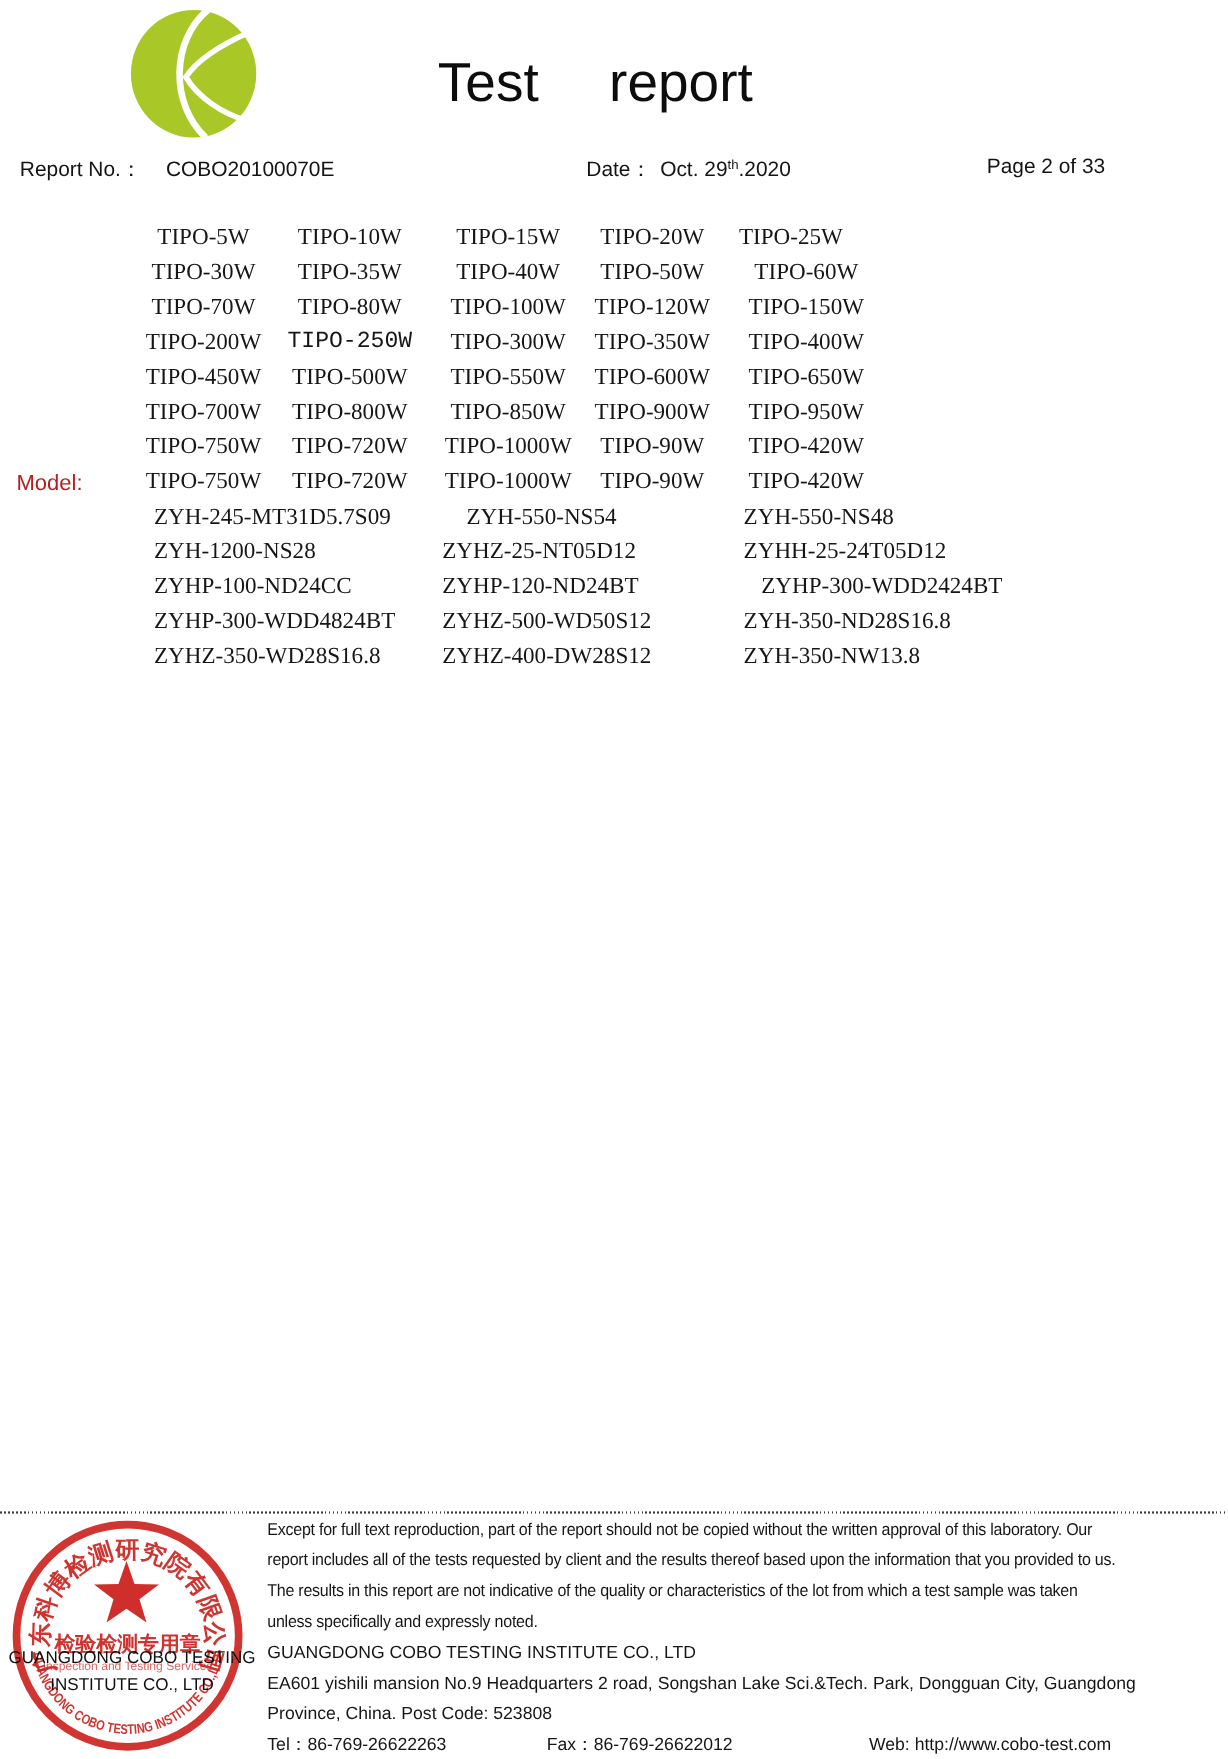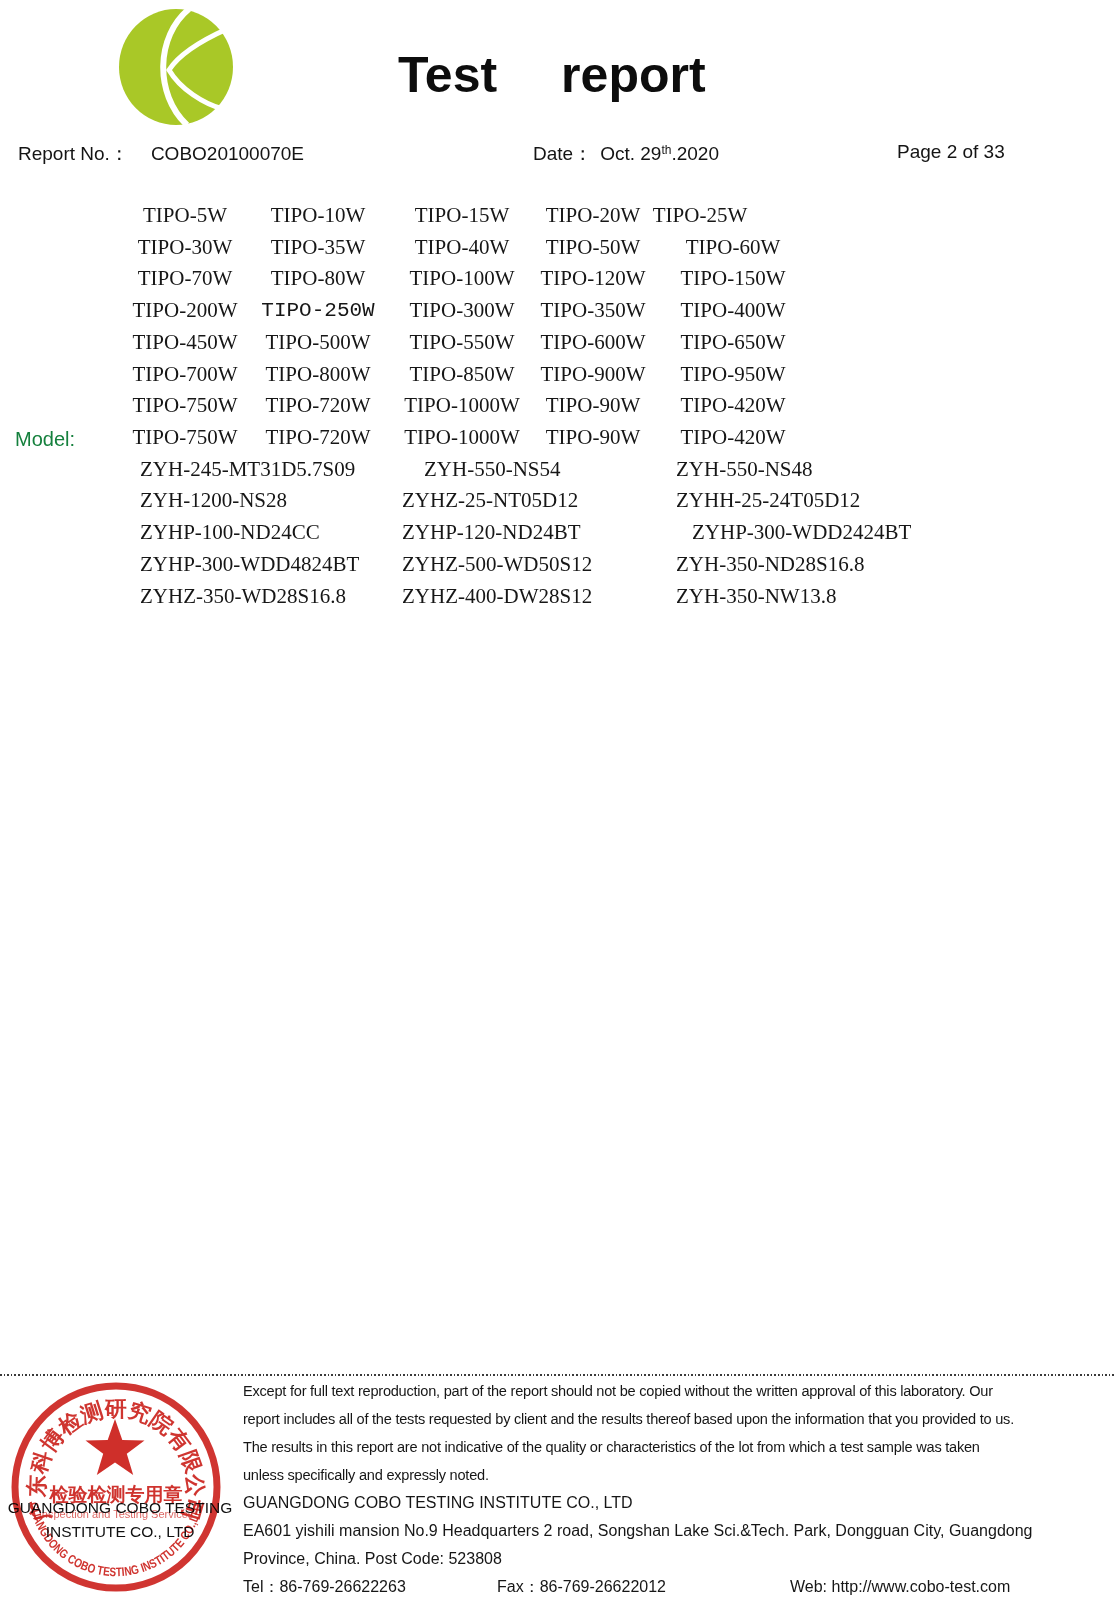--- a/index.html
+++ b/index.html
@@ -4,32 +4,32 @@
 <style>
   html,body{margin:0;padding:0;background:#fff;}
   body{
     width:1116px;height:1599px;position:relative;overflow:hidden;
     font-family:"Liberation Sans",sans-serif;color:#1b1b1b;
   }
   
   .logo{position:absolute;left:118px;top:8px;width:117px;height:118px;}
   .title{
     position:absolute;left:398px;top:50px;display:flex;gap:64px;
-    font-size:50px;font-weight:bold;letter-spacing:0px;color:#0d0d0d;
+    font-size:50px;font-weight:normal;letter-spacing:0px;color:#0d0d0d;
     font-family:"Liberation Sans",sans-serif;line-height:1;
   }
   .meta-row{position:absolute;left:0;top:141px;width:1116px;height:26px;font-size:19px;color:#141414;}
   .meta-report{position:absolute;left:18px;top:0;}
   .meta-report .val{margin-left:22px;}
   .meta-date{position:absolute;left:533px;top:0;}
   .meta-date .val{margin-left:8px;}
   .meta-date sup{font-size:12px;vertical-align:6px;}
   .meta-page{position:absolute;left:897px;top:0;}
   
-  .model-label{position:absolute;left:15px;top:428px;font-size:20px;color:#15803d;}
+  .model-label{position:absolute;left:15px;top:428px;font-size:20px;color:#b91c1c;}
   .model-list{position:absolute;left:0;top:200px;width:1116px;
     font-family:"Liberation Serif",serif;font-size:21px;color:#161616;}
   .model-row{position:relative;height:31.72px;}
   .tipo-cell{position:absolute;top:0;width:144px;text-align:center;line-height:31.72px;white-space:nowrap;}
   .zyh-cell{position:absolute;top:0;text-align:left;line-height:31.72px;white-space:nowrap;}
   
   .dotted-sep{position:absolute;left:0;top:1374px;width:1116px;height:2px;
     background:repeating-linear-gradient(90deg,#3a3a3a 0 1.6px,transparent 1.6px 3.6px);}
   .footer-text{position:absolute;left:243px;top:1377px;width:860px;font-size:16px;color:#161616;}
   .footer-line{height:28px;line-height:28px;white-space:nowrap;}
@@ -70,21 +70,21 @@
 </div>
 
 <div class="model-label">Model:</div>
 <div class="model-list">
   <div id="tipo-rows">
       <div class="model-row">
         <span class="tipo-cell" style="left: 113px; width: 144px;">TIPO-5W</span>
         <span class="tipo-cell" style="left: 246px; width: 144px;">TIPO-10W</span>
         <span class="tipo-cell" style="left: 390px; width: 144px;">TIPO-15W</span>
         <span class="tipo-cell" style="left: 521px; width: 144px;">TIPO-20W</span>
-        <span class="tipo-cell" style="left: 628px; width: 144px;">TIPO-25W</span>
+        <span class="tipo-cell" style="left: 647px; width: 144px;">TIPO-25W</span>
       </div>
       <div class="model-row">
         <span class="tipo-cell" style="left: 113px; width: 144px;">TIPO-30W</span>
         <span class="tipo-cell" style="left: 246px; width: 144px;">TIPO-35W</span>
         <span class="tipo-cell" style="left: 390px; width: 144px;">TIPO-40W</span>
         <span class="tipo-cell" style="left: 521px; width: 144px;">TIPO-50W</span>
         <span class="tipo-cell" style="left: 661px; width: 144px;">TIPO-60W</span>
       </div>
       <div class="model-row">
         <span class="tipo-cell" style="left: 113px; width: 144px;">TIPO-70W</span>

